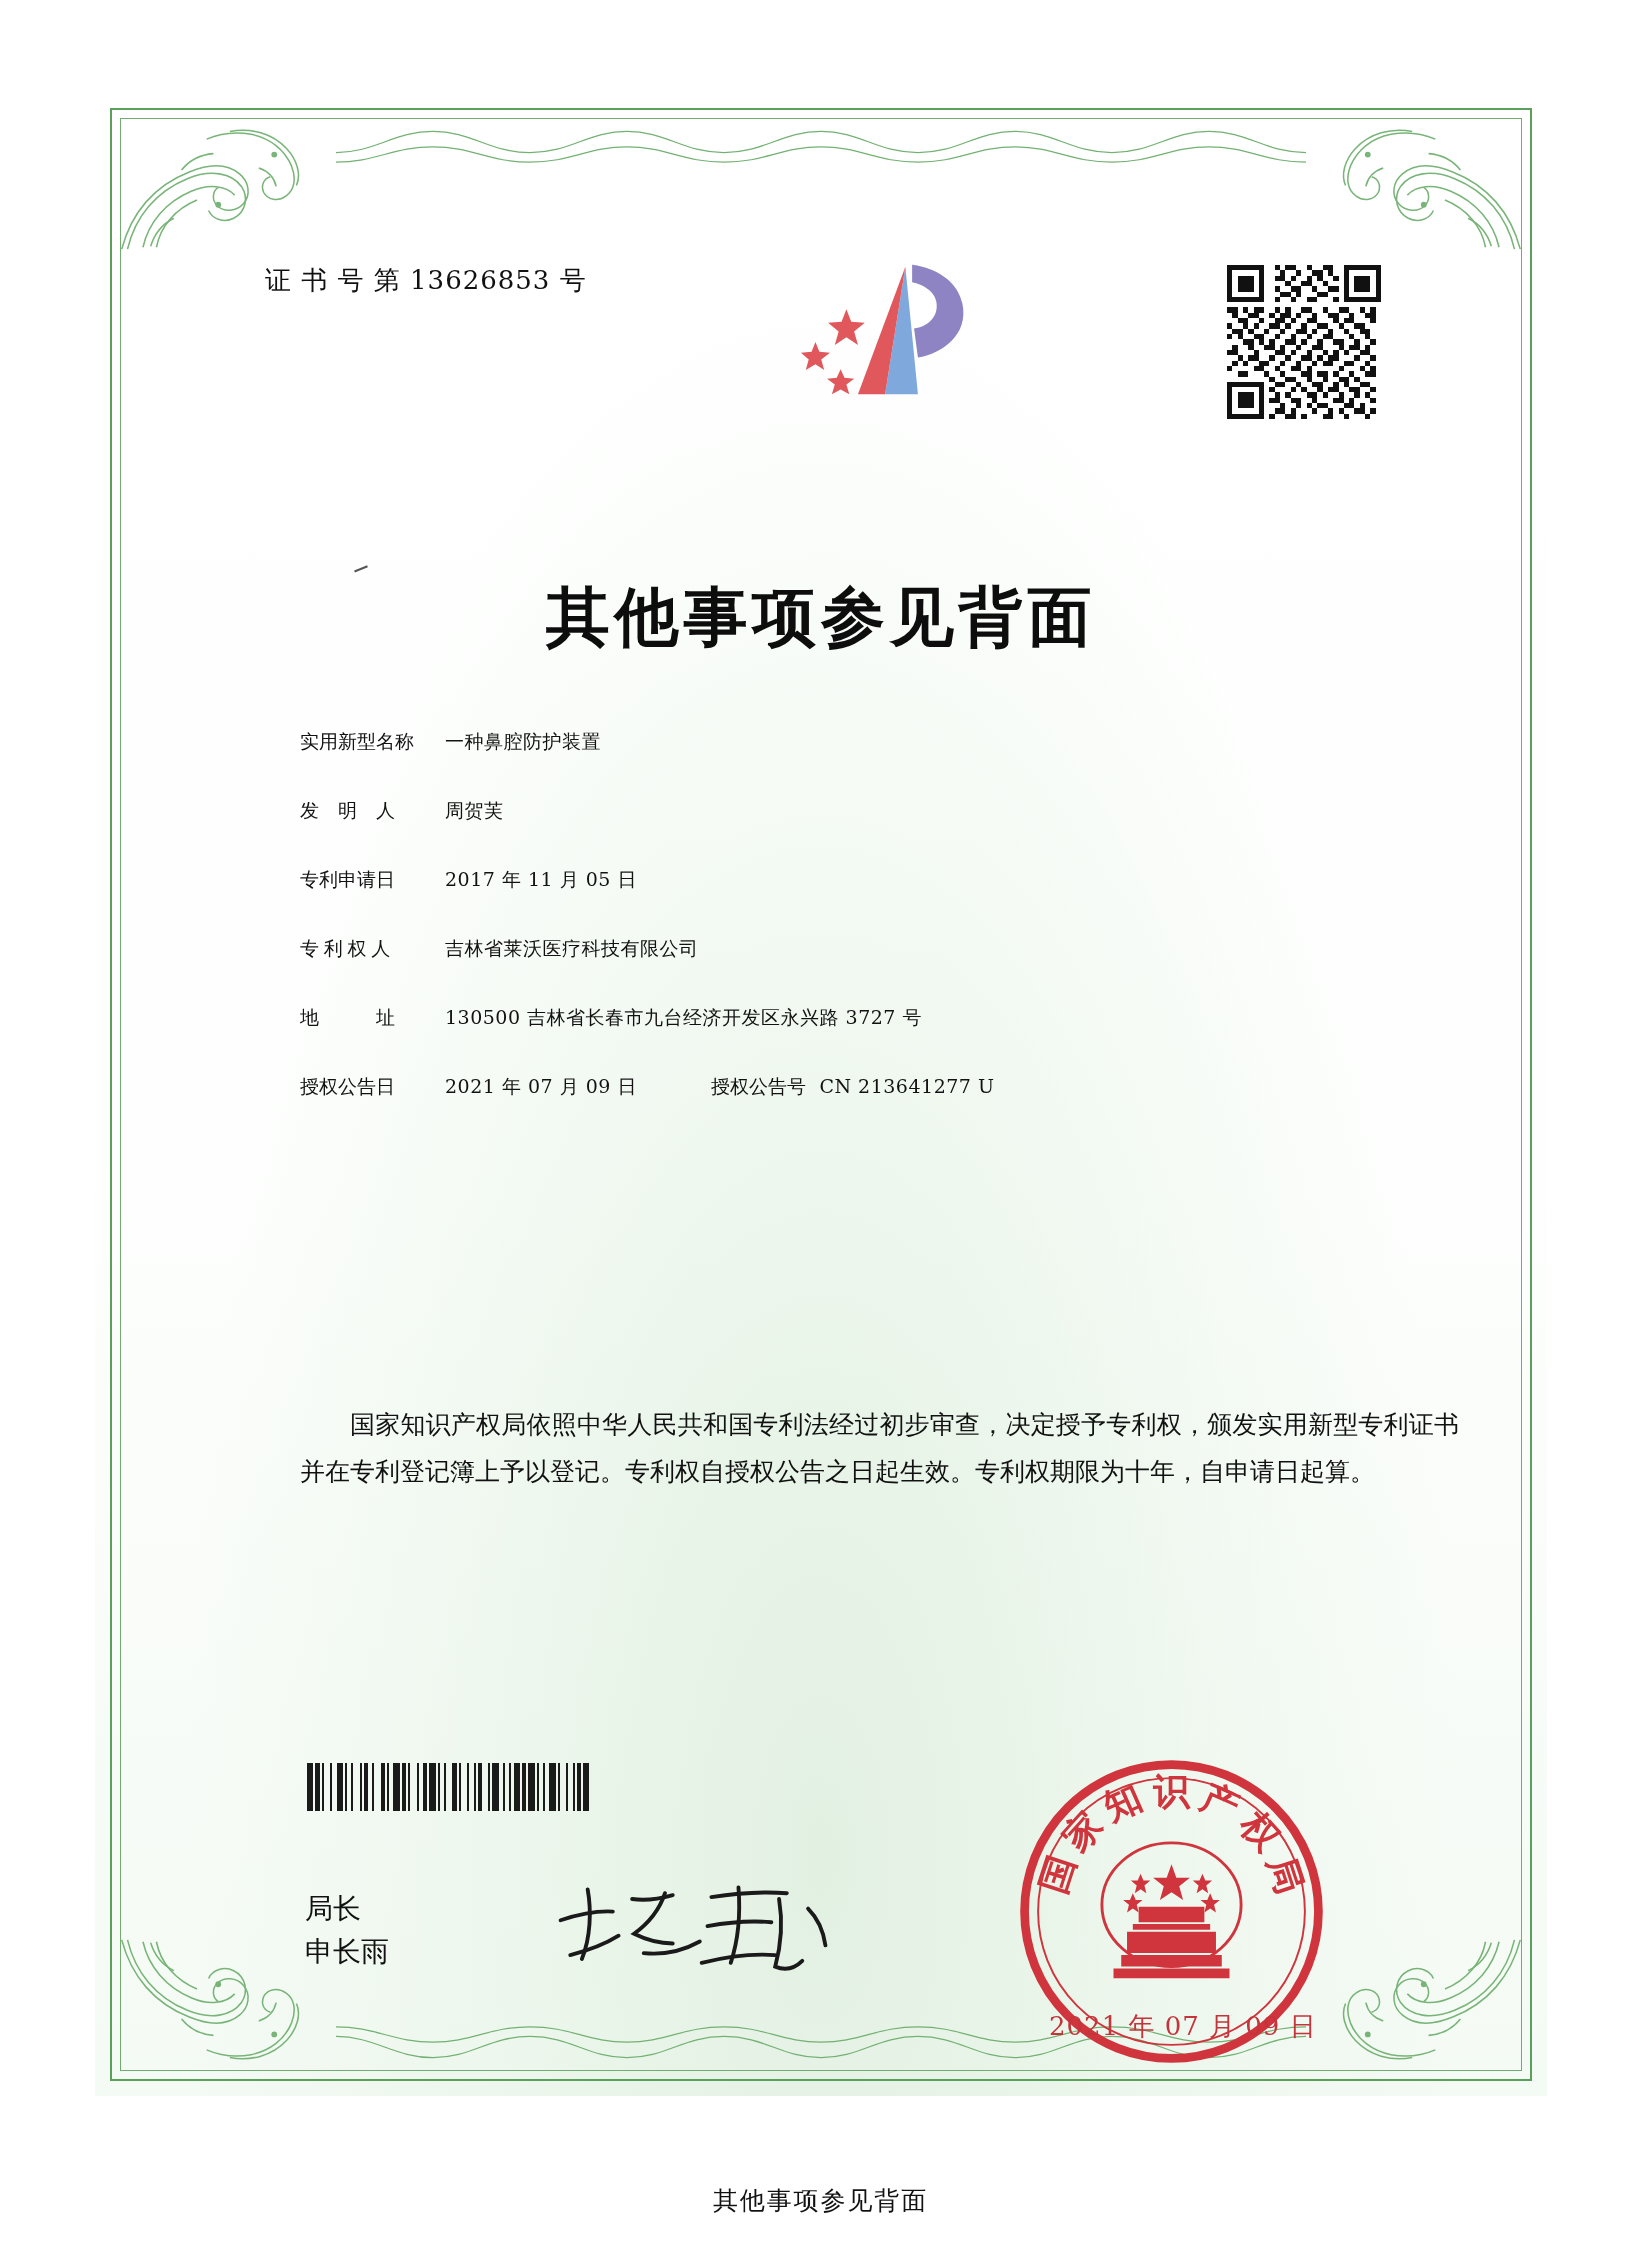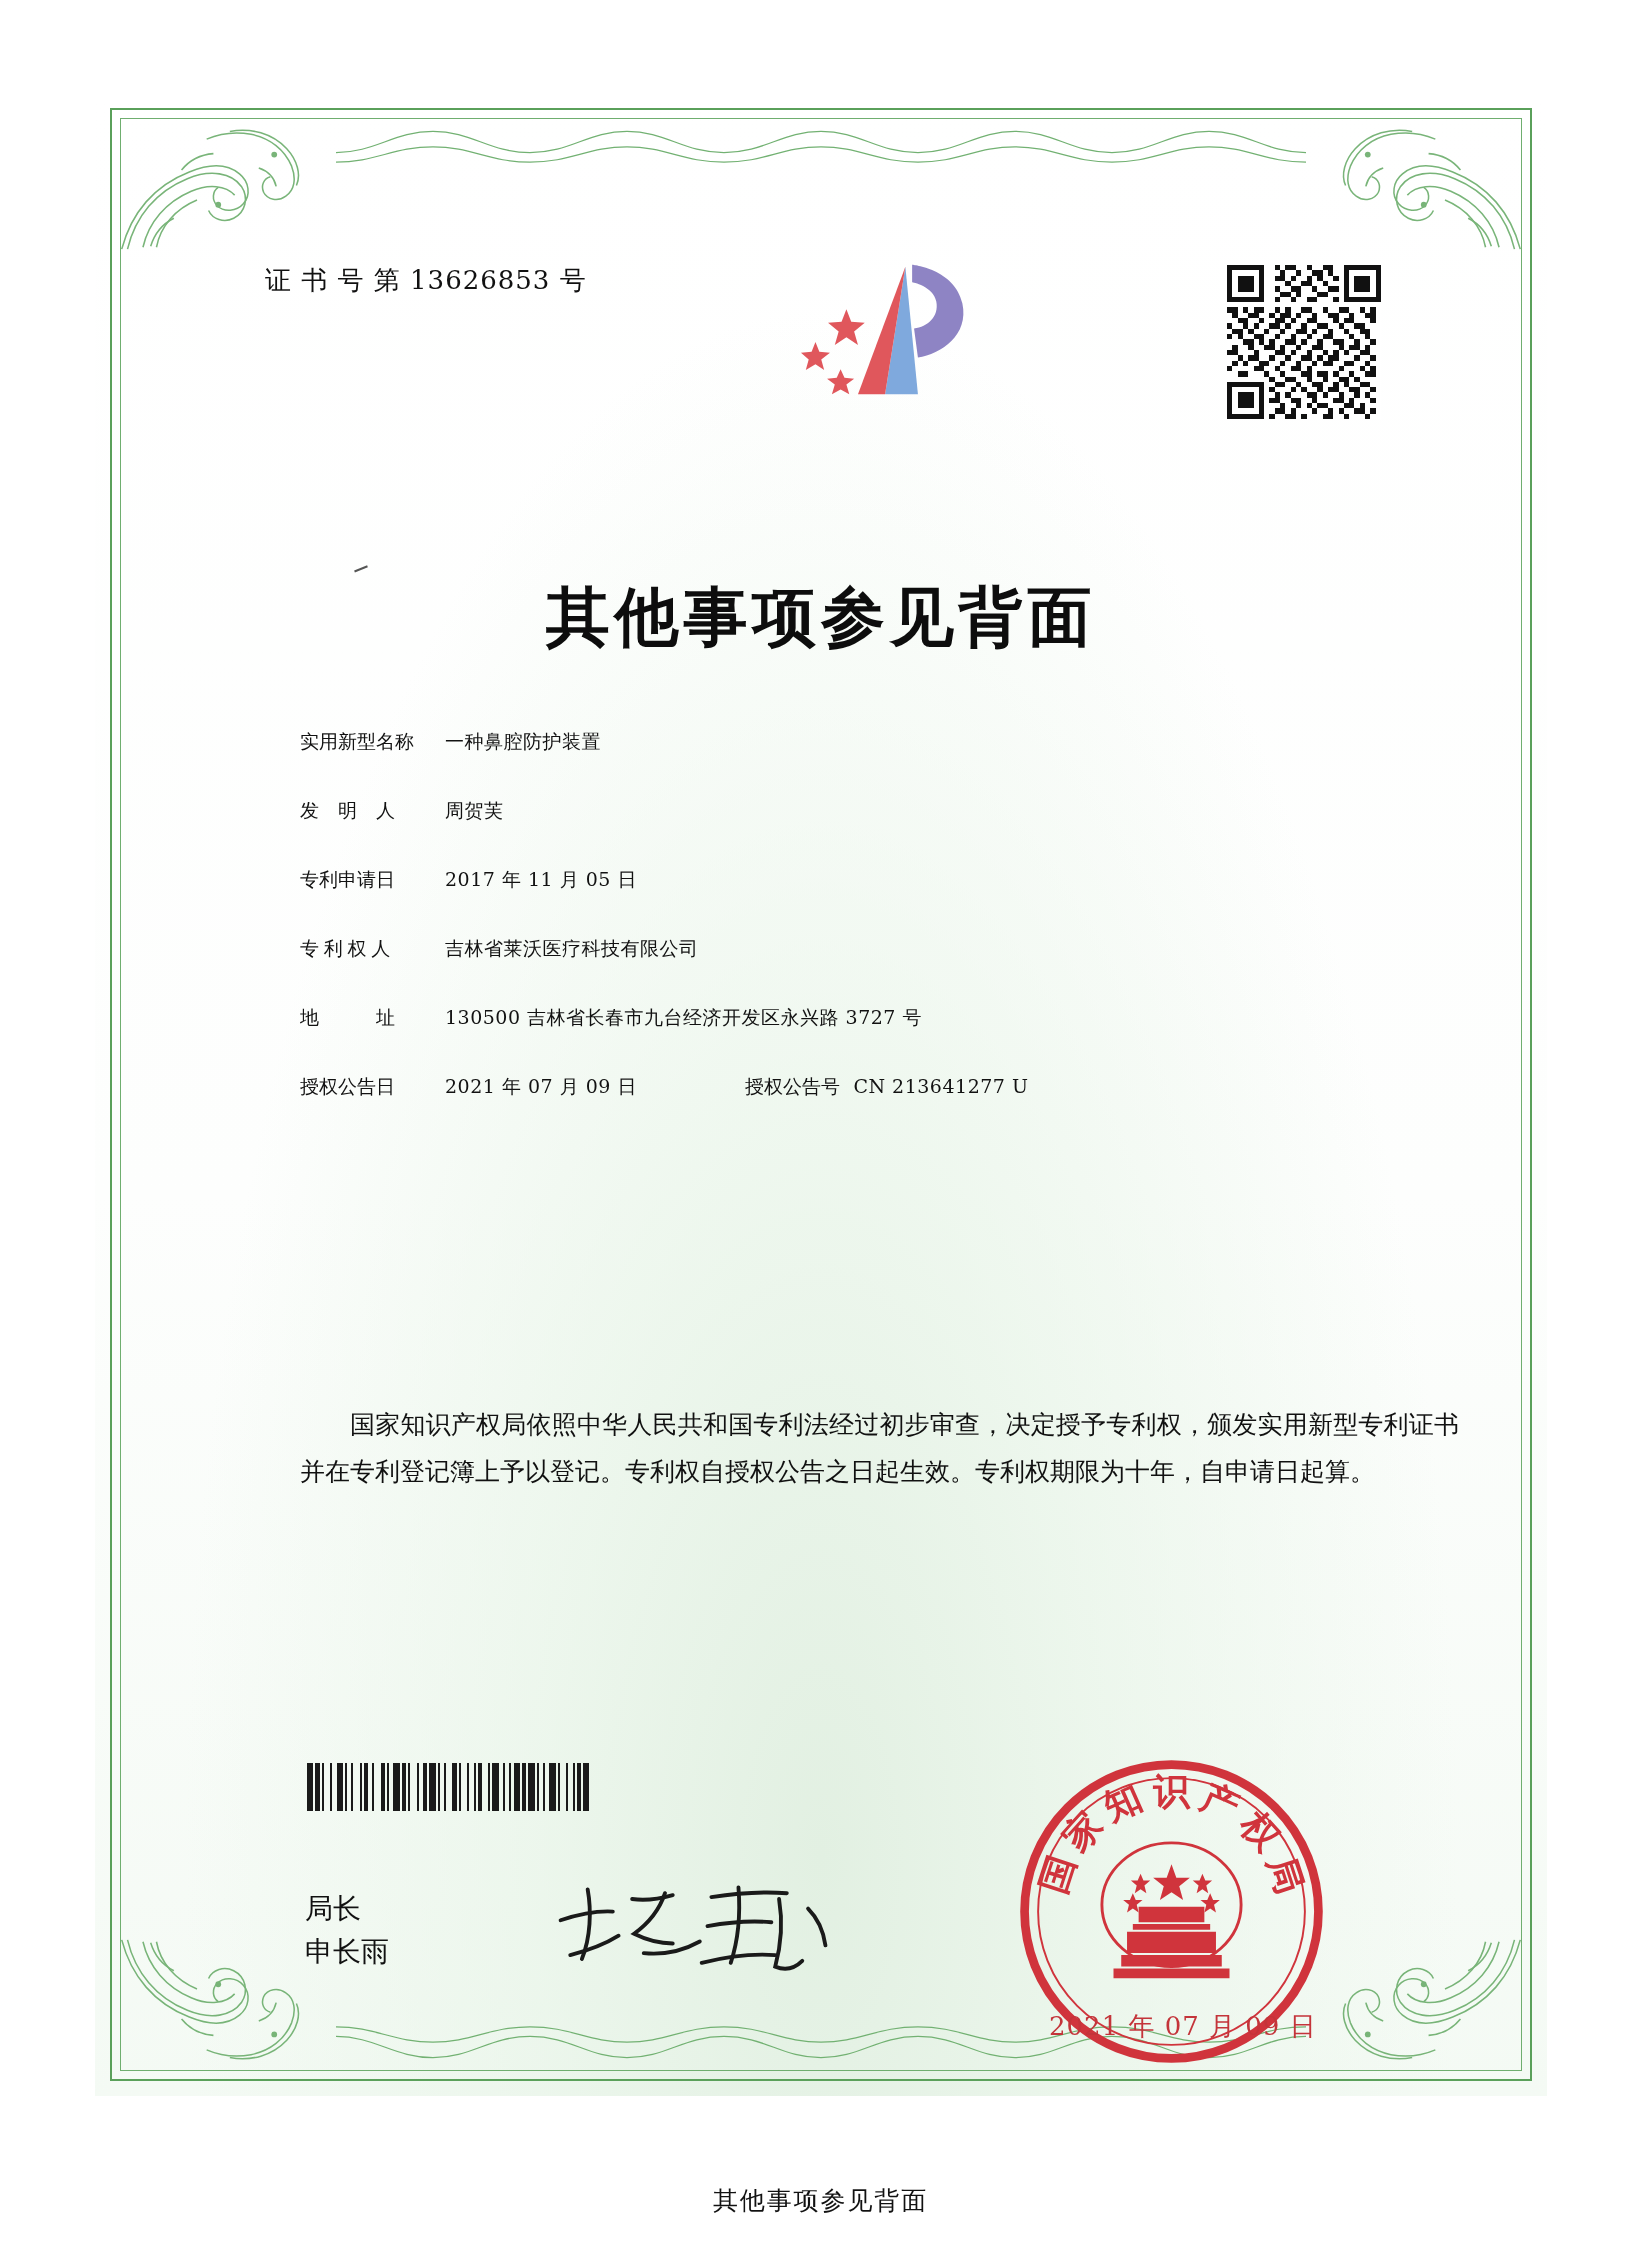--- a/index.html
+++ b/index.html
@@ -149,21 +149,21 @@
     width: 145px;
     letter-spacing: 0;
   }
   .f-value {
     font-family: "DejaVu Serif", "Liberation Serif", serif;
     letter-spacing: 0.5px;
   }
   .f-value.mono-sp { letter-spacing: 1.4px; }
 
   .field-row.dual .second-label {
-    margin-left: 108px;
+    margin-left: 74px;
   }
 
   
   .paras {
     position: absolute;
     left: 205px;
     top: 1308px;
     width: 1159px;
     font-size: 25px;
     line-height: 47px;

